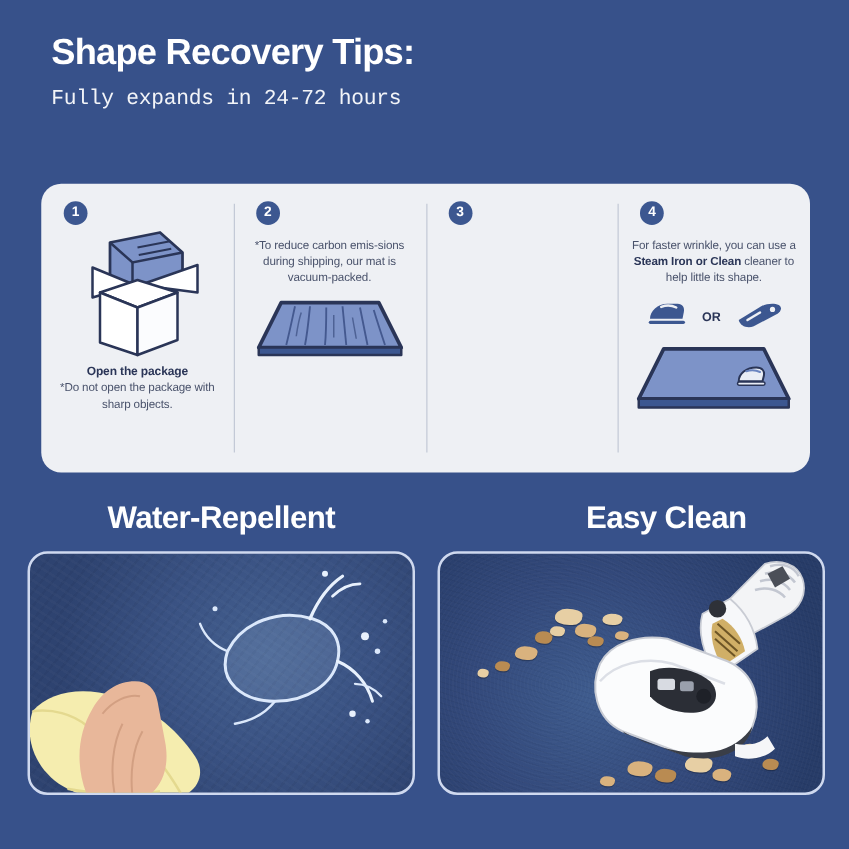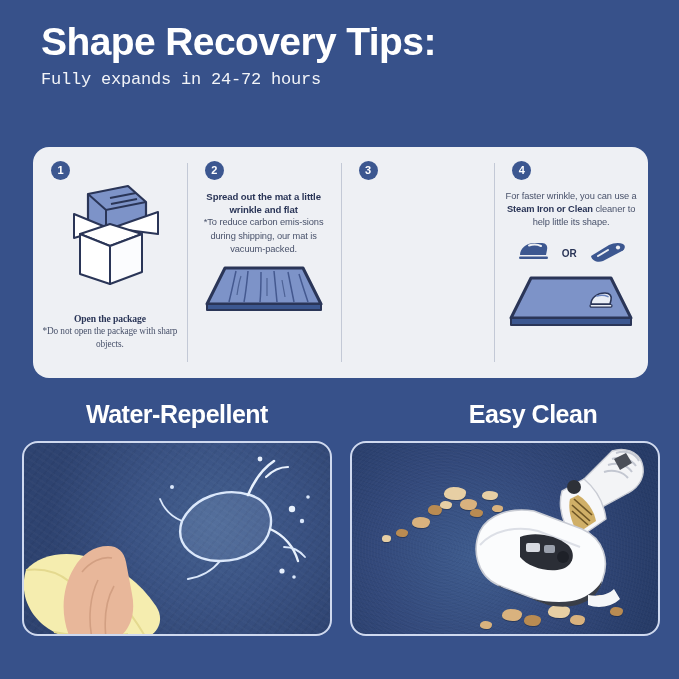--- a/index.html
+++ b/index.html
@@ -8,21 +8,21 @@
     background:#37518a;
     font-family:"Liberation Sans", sans-serif;
     overflow:hidden;
     position:relative;
   }
   .page{position:absolute;inset:0;background:#37518a;}
 
   
   .header{position:absolute;left:41px;top:22px;width:600px;}
   .title{
-    color:#ffffff;font-size:39px;font-weight:bold;letter-spacing:-0.6px;
+    color:#ffffff;font-size:29px;font-weight:bold;letter-spacing:-0.6px;
     line-height:40px;margin:0 0 6px 0;
   }
   .subtitle{
     color:#f2f4f8;font-size:17px;line-height:24px;font-weight:400;margin:0;
     letter-spacing:-0.2px;
     font-family:Liberation Mono, monospace;
   }
 
   
   .steps-card{
@@ -54,21 +54,21 @@
   .cap{
     text-align:center;color:#49526b;font-size:9.3px;line-height:13.2px;
     letter-spacing:-0.1px;
   }
   .cap b{color:#2a3557;font-weight:bold;}
   .cap .strong-line{display:block;color:#2a3557;font-weight:bold;font-size:9.6px;}
   .art{display:flex;align-items:center;justify-content:center;}
 
   
   .s1 .art{margin-top:-4px;}
-  .s1 .cap{margin-top:24px;font-family:Liberation Serif, serif;}
+  .s1 .cap{margin-top:3px;}
   .s2 .cap{margin-top:10px;}
   .s2 .art{margin-top:6px;}
   .s3 .art{margin-top:2px;}
   .s3 .cap{margin-top:12px;}
   .s4 .cap{margin-top:10px;}
   .s4 .tools{display:flex;align-items:center;justify-content:space-between;gap:12px;margin-top:10px;}
   .s4 .or{color:#2a3557;font-weight:bold;font-size:10px;}
   .s4 .art{margin-top:6px;}
 
   
@@ -157,21 +157,20 @@
           <span class="strong-line">Open the package</span>
           <span>*Do not open the package with sharp objects.</span>
         </div>
       </div>
     </div>
 
     <div class="step s2">
       <div class="step-badge">2</div>
       <div class="step-body">
         <div class="cap">
-          <span class="strong-line">Spread out the mat a little wrinkle and flat</span>
           <span>*To reduce carbon emis-sions during shipping, our mat is vacuum-packed.</span>
         </div>
         <div class="art">
           <svg width="122" height="56" viewBox="0 0 122 56">
             <path d="M22 6 L100 6 L118 42 L4 42 Z" fill="#7d93c8" stroke="#2a3557" stroke-width="3" stroke-linejoin="round"></path>
             <path d="M4 42 L118 42 L118 48 L4 48 Z" fill="#3c5790" stroke="#2a3557" stroke-width="2" stroke-linejoin="round"></path>
             <g stroke="#3b4f86" stroke-width="1.5" fill="none" opacity=".85">
               <path d="M33 9 C31 18 29 28 26 40"></path>
               <path d="M45 9 C44 19 43 30 41 40"></path>
               <path d="M58 10 C58 20 58 30 57 40"></path>

